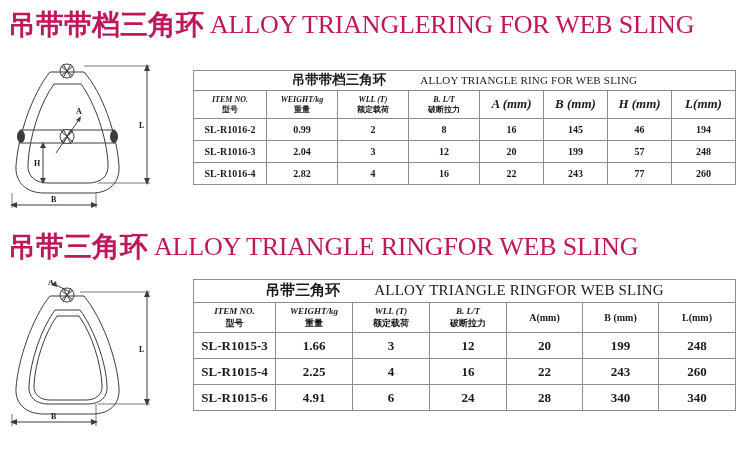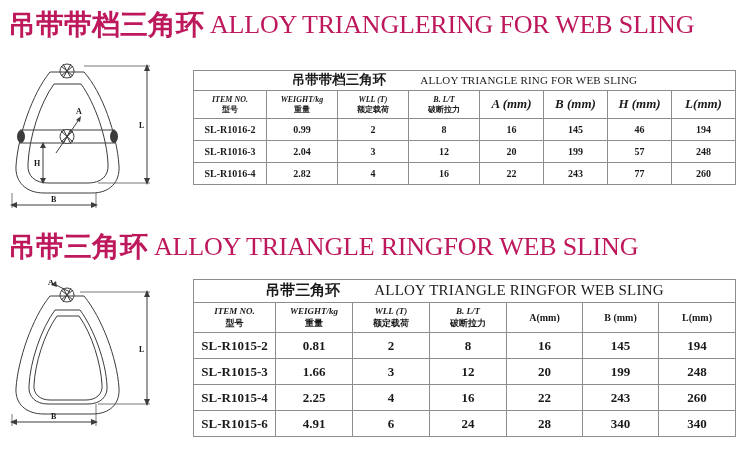--- a/index.html
+++ b/index.html
@@ -316,29 +316,20 @@
         <span class="hdr-l1">B. L/T</span>
         <span class="hdr-l2">破断拉力</span>
       </td>
       <td class="hdr-unit">A(mm)</td>
       <td class="hdr-unit">B (mm)</td>
       <td class="hdr-unit">L(mm)</td>
     </tr>
   </thead>
   <tbody>
     <tr>
-      <td>SL-R1015-2</td>
-      <td>0.81</td>
-      <td>2</td>
-      <td>8</td>
-      <td>16</td>
-      <td>145</td>
-      <td>194</td>
-    </tr>
-    <tr>
       <td>SL-R1015-3</td>
       <td>1.66</td>
       <td>3</td>
       <td>12</td>
       <td>20</td>
       <td>199</td>
       <td>248</td>
     </tr>
     <tr>
       <td>SL-R1015-4</td>

